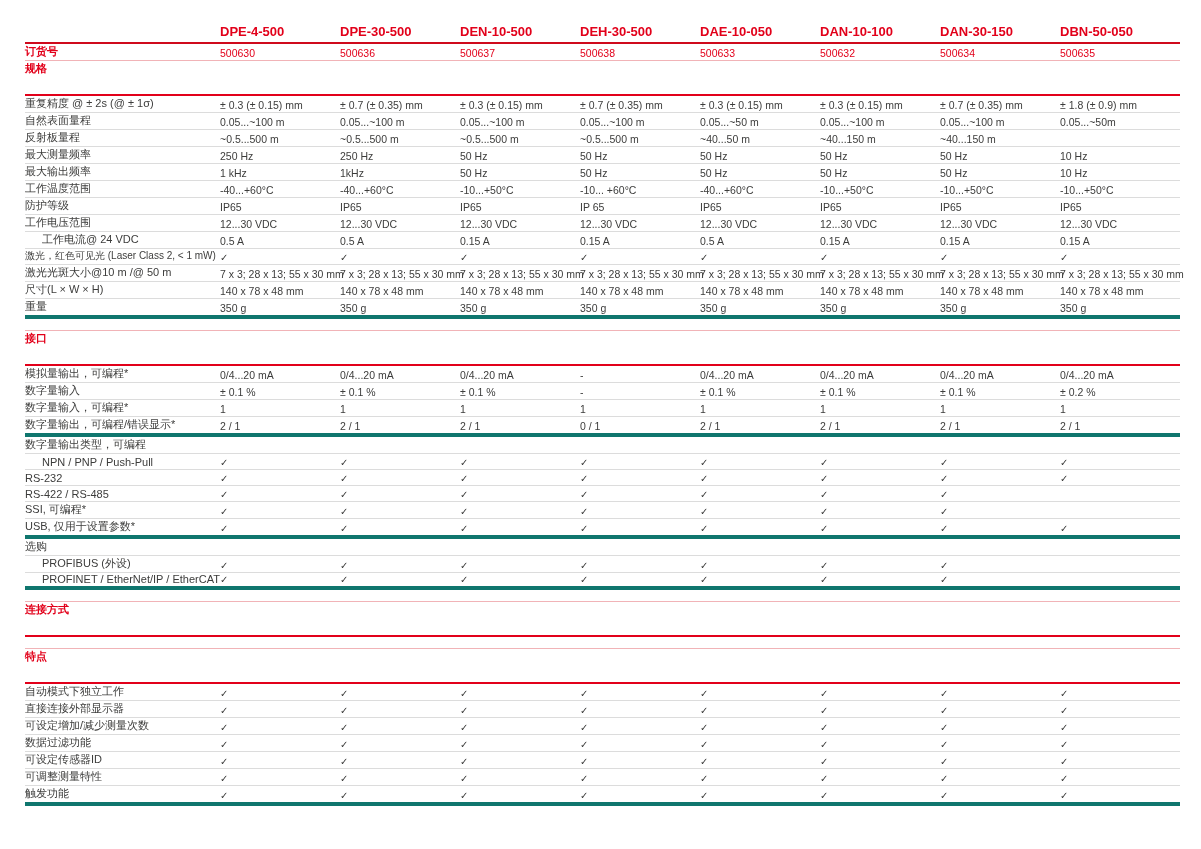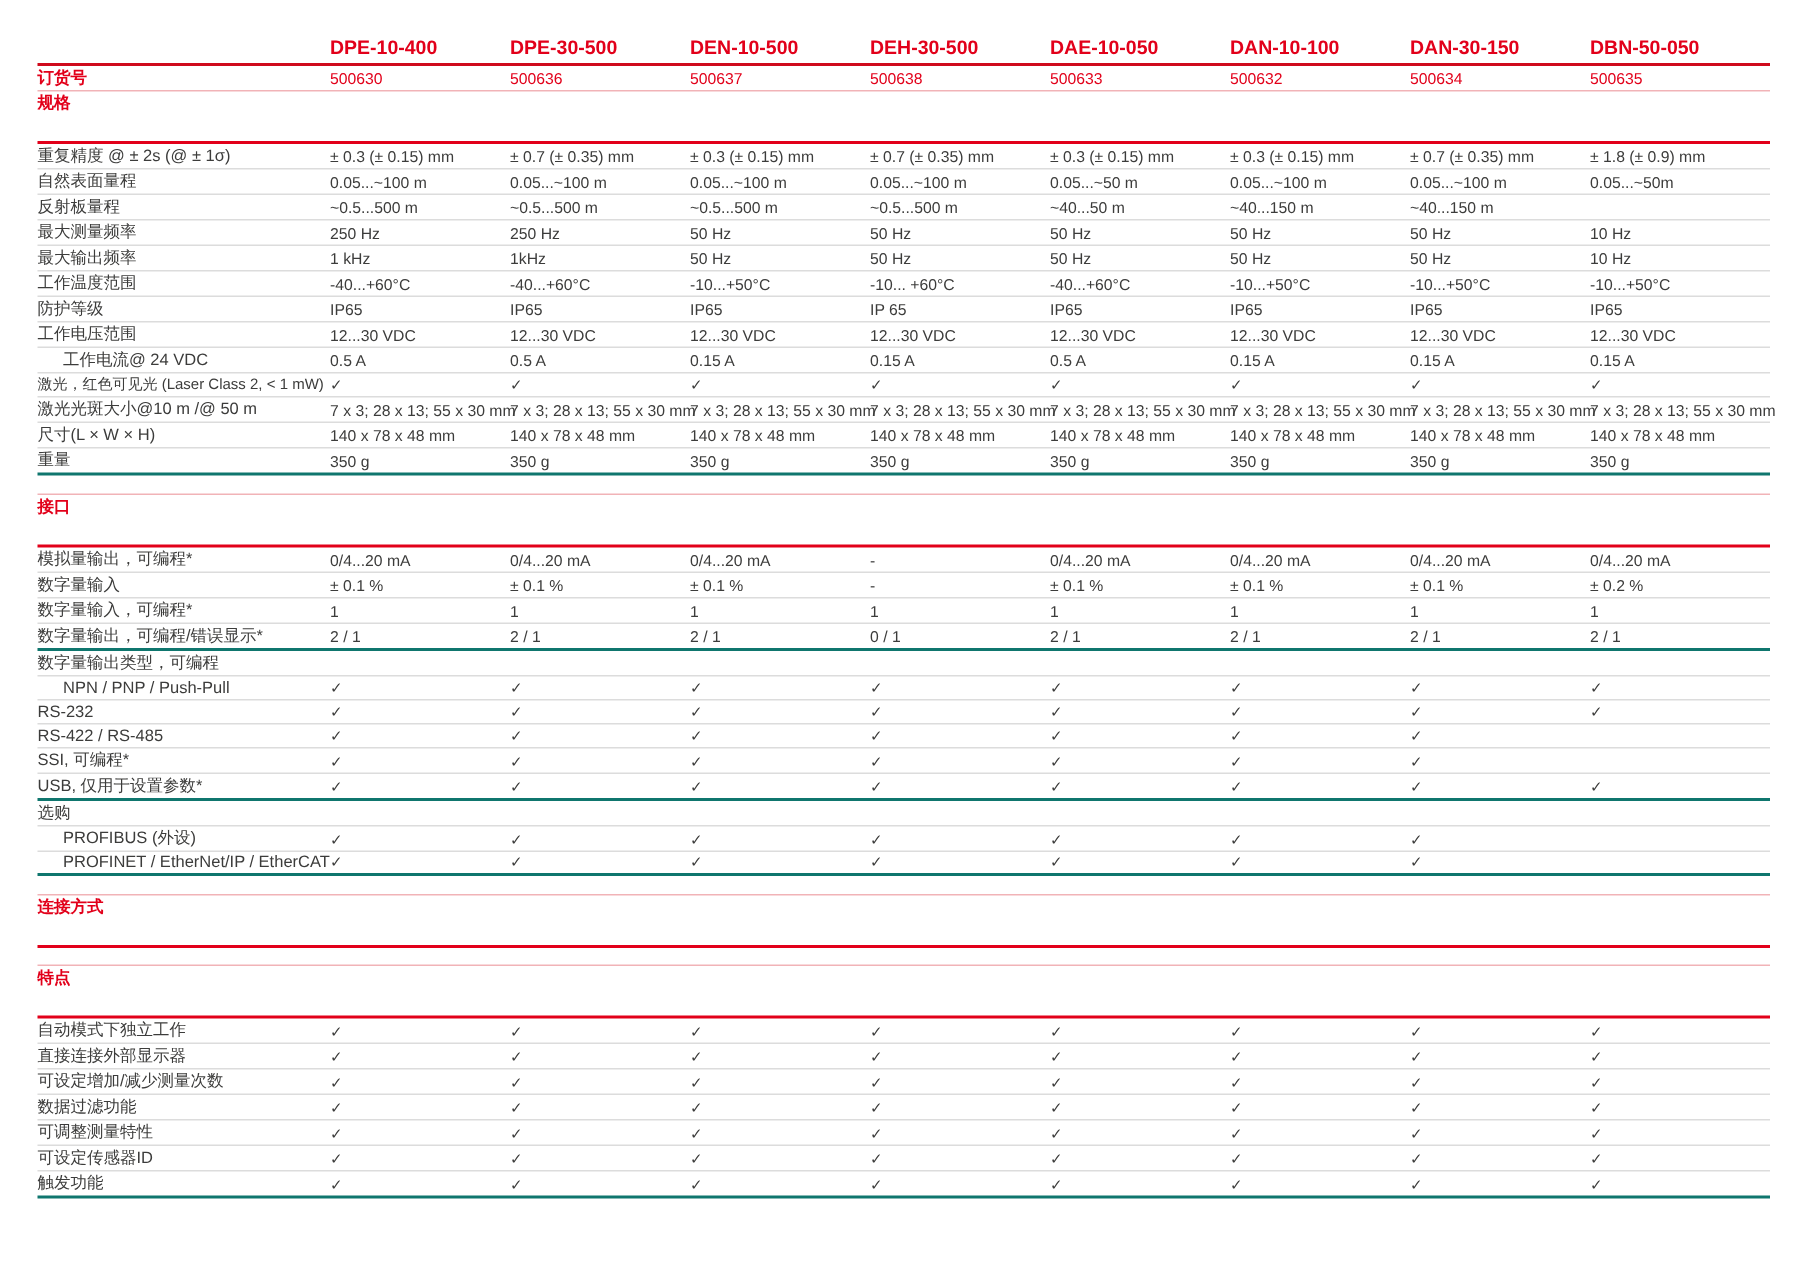--- a/index.html
+++ b/index.html
@@ -20,21 +20,21 @@
   tr.order th.order-label { font-weight:bold; font-size:11px; }
   tr.order td { font-size:10.5px; }
   tr.gap td { height:13px; border:none; }
   tr.sect td {
     color:#e2001a; font-weight:bold; font-size:11px;
     border-top:1px solid #f1b3b7; border-bottom:2px solid #e2001a;
     padding-bottom:18px;
   }
   tr.row th { font-size:11px; border-bottom:1px solid #dcdcdc; }
   tr.row td { border-bottom:1px solid #dcdcdc; }
-  tr.row.emph th, tr.row.emph td { border-bottom:2px solid #0f766e; }
+  tr.row.emph th, tr.row.emph td { border-bottom:4px solid #0f766e; }
   tr.row th.indent { padding-left:17px; }
   tr.row th.small { font-size:10px;margin-top:12px; }
   td.check { font-size:10px; }
 </style>
 </head>
 <body>
 
 <div class="page">
   <table class="spec">
     <colgroup>
@@ -44,21 +44,21 @@
         <col class="c-data">
         <col class="c-data">
       <col class="c-data">
         <col class="c-data">
         <col class="c-data">
         <col class="c-data">
     </colgroup>
     <thead>
         <tr class="models">
           <th></th>
-          <th class="model">DPE-10-400</th>
+          <th class="model">DPE-4-500</th>
           <th class="model">DPE-30-500</th>
           <th class="model">DEN-10-500</th>
           <th class="model">DEH-30-500</th>
           <th class="model">DAE-10-050</th>
           <th class="model">DAN-10-100</th>
           <th class="model">DAN-30-150</th>
           <th class="model">DBN-50-050</th>
         </tr>
       </thead>
     <tbody>
@@ -418,32 +418,32 @@
           <td class="check">✓</td>
           <td class="check">✓</td>
           <td class="check">✓</td>
           <td class="check">✓</td>
           <td class="check">✓</td>
           <td class="check">✓</td>
           <td class="check">✓</td>
           <td class="check">✓</td>
         </tr>
         <tr class="row">
+          <th class="">可设定传感器ID</th>
+          <td class="check">✓</td>
+          <td class="check">✓</td>
+          <td class="check">✓</td>
+          <td class="check">✓</td>
+          <td class="check">✓</td>
+          <td class="check">✓</td>
+          <td class="check">✓</td>
+          <td class="check">✓</td>
+        </tr>
+        <tr class="row">
           <th class="">可调整测量特性</th>
-          <td class="check">✓</td>
-          <td class="check">✓</td>
-          <td class="check">✓</td>
-          <td class="check">✓</td>
-          <td class="check">✓</td>
-          <td class="check">✓</td>
-          <td class="check">✓</td>
-          <td class="check">✓</td>
-        </tr>
-        <tr class="row">
-          <th class="">可设定传感器ID</th>
           <td class="check">✓</td>
           <td class="check">✓</td>
           <td class="check">✓</td>
           <td class="check">✓</td>
           <td class="check">✓</td>
           <td class="check">✓</td>
           <td class="check">✓</td>
           <td class="check">✓</td>
         </tr>
         <tr class="row emph">

